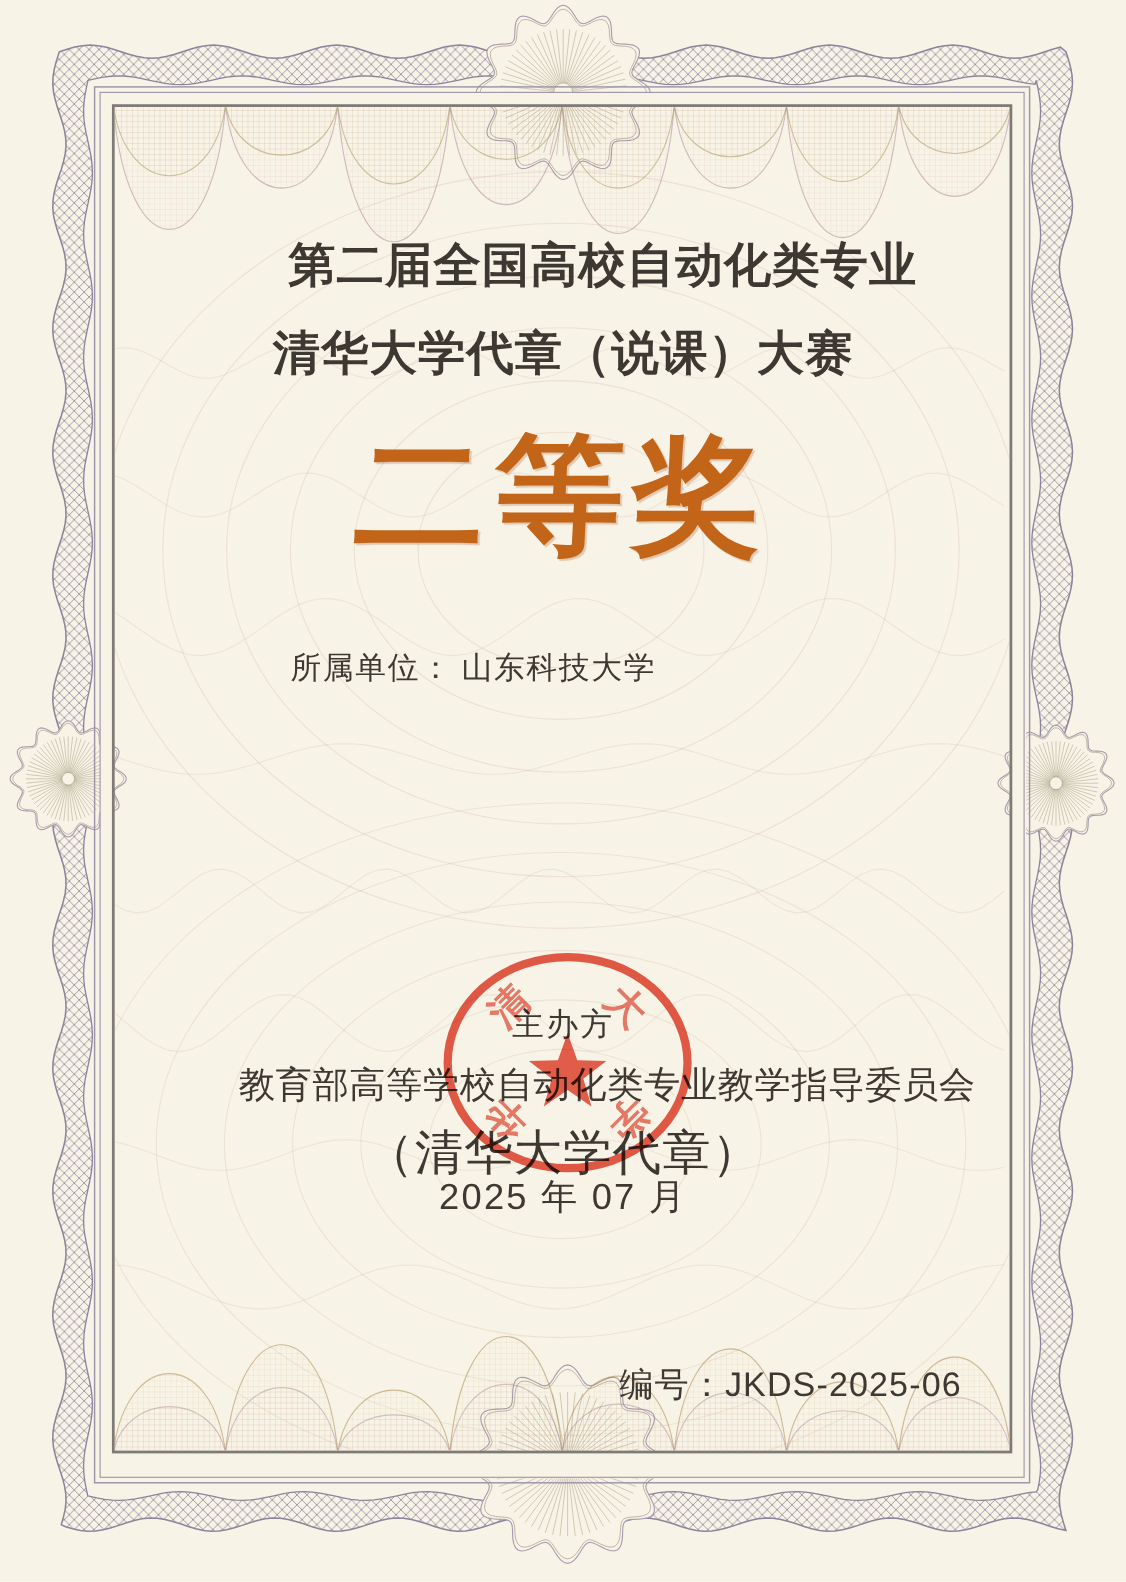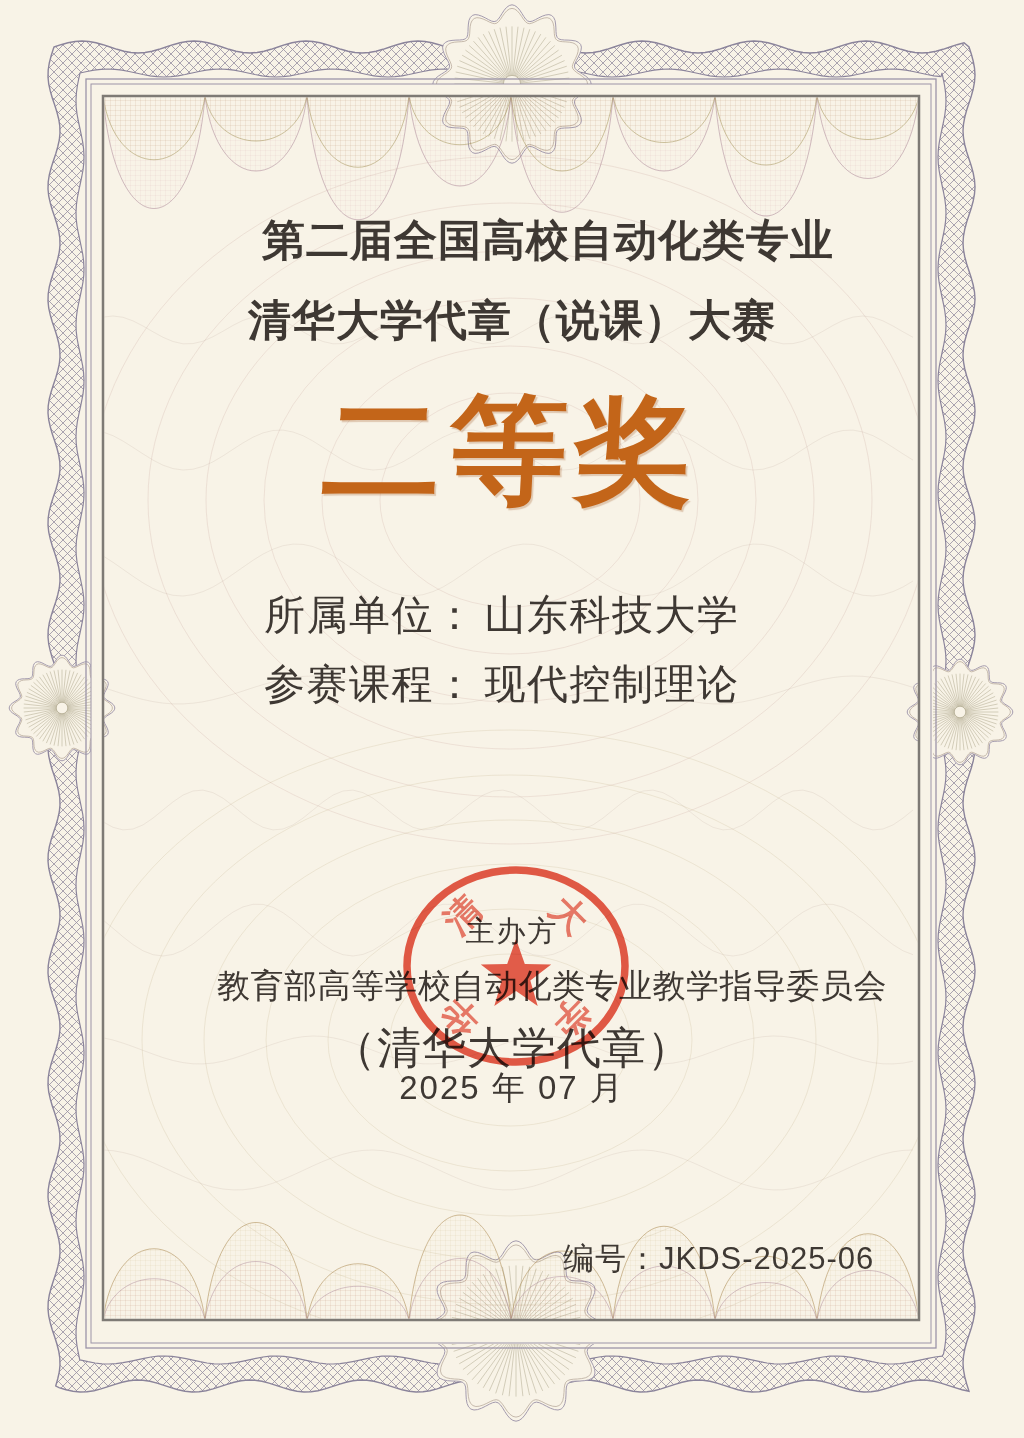--- a/index.html
+++ b/index.html
@@ -20,21 +20,21 @@
   .award{
     top:372px;
     font-size:118px;
     font-weight:bold;
     font-family:"DejaVu Serif",serif;
     color:var(--award-orange,#c36519);
     letter-spacing:8px;
     transform:skewX(-3deg);
     text-shadow:2px 2px 1px rgba(150,70,15,0.25);
   }
-  .field{left:264px;font-size:41px;letter-spacing:1.5px;}
+  .field{left:264px;font-size:28px;letter-spacing:1.5px;}
   .f1{top:588px;}
   .f2{top:657px;}
   .f3{top:742px;}
   .field .lbl{margin-right:8px;}
   .f3 .val{word-spacing:12px;}
   .org-heading{top:912px;font-size:29px;letter-spacing:2px;}
   .org-name{top:964px;font-size:33px;letter-spacing:0.5px;padding-left:40px;}
   .org-note{top:1019px;font-size:44px;letter-spacing:1px;}
   .issue-date{top:1066px;font-size:33px;letter-spacing:2px;}
   .serial{left:563px;top:1206px;font-size:31px;letter-spacing:1px;margin-top:32px;}
@@ -366,23 +366,20 @@
     </svg>
 
   <div class="txt center title t1">第二届全国高校自动化类专业</div>
   <div class="txt center title t2">清华大学代章（说课）大赛</div>
 
   <div class="txt center award">二等奖</div>
 
   <div class="txt field f1">
     <span class="lbl">所属单位：</span><span class="val">山东科技大学</span>
   </div>
-  <div class="txt field f2">
-    <span class="lbl">参赛课程：</span><span class="val">现代控制理论</span>
-  </div>
 
   <div class="txt center org-heading">主办方</div>
   <div class="txt center org-name">教育部高等学校自动化类专业教学指导委员会</div>
   <div class="txt center org-note">（清华大学代章）</div>
   <div class="txt center issue-date">2025 年 07 月</div>
 
   <div class="txt serial">
     <span>编号：</span><span>JKDS-2025-06</span>
   </div>
 

